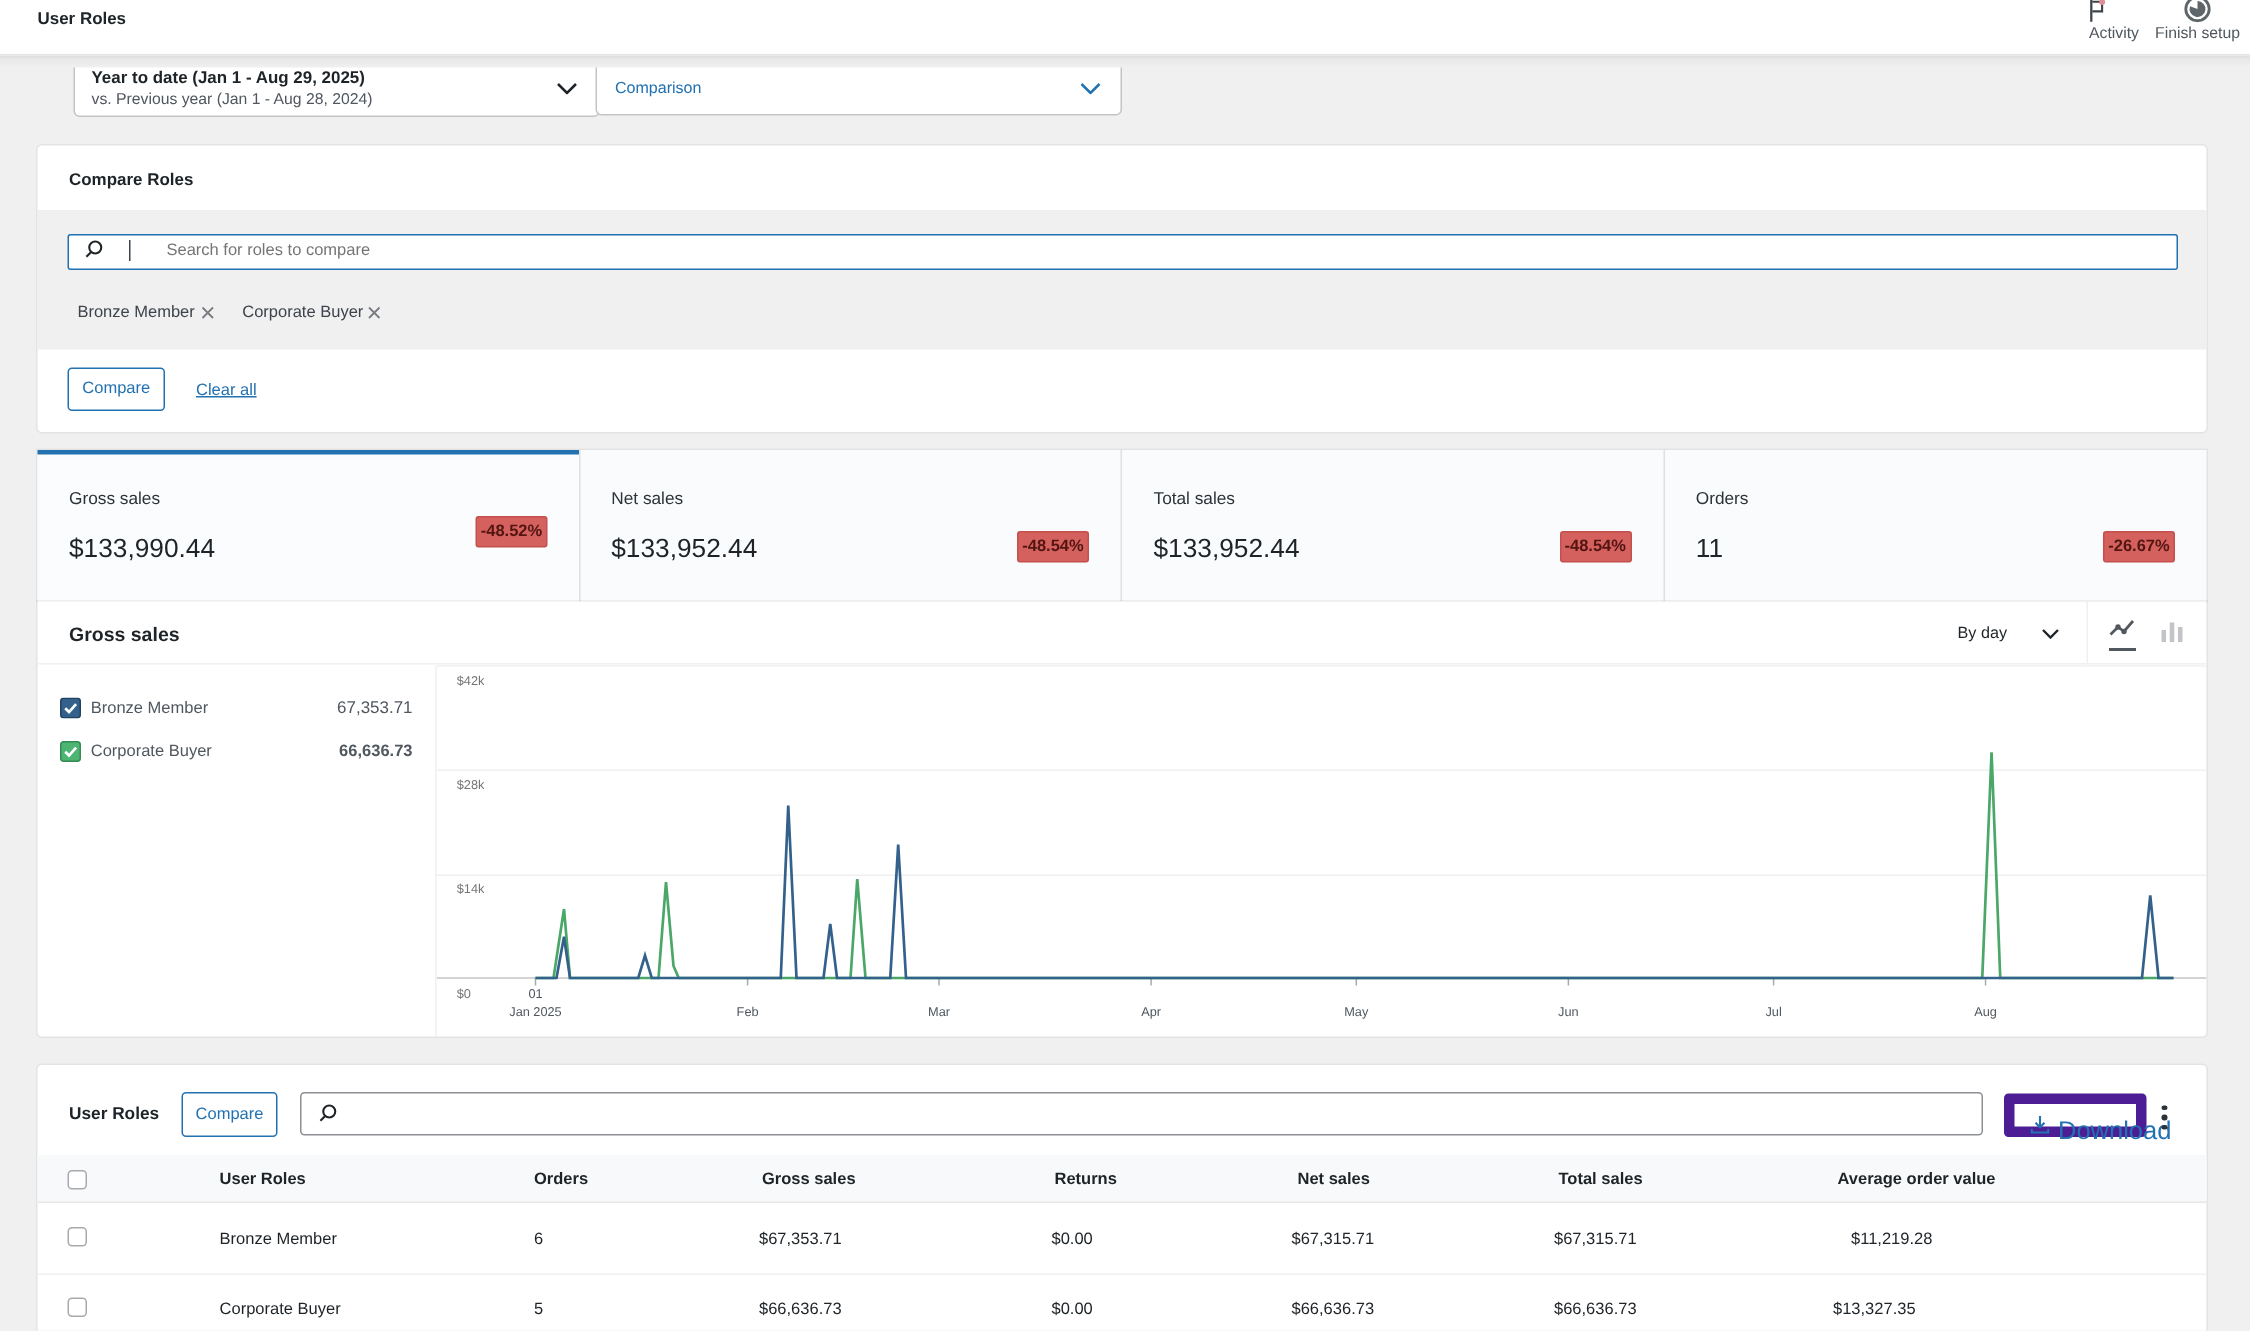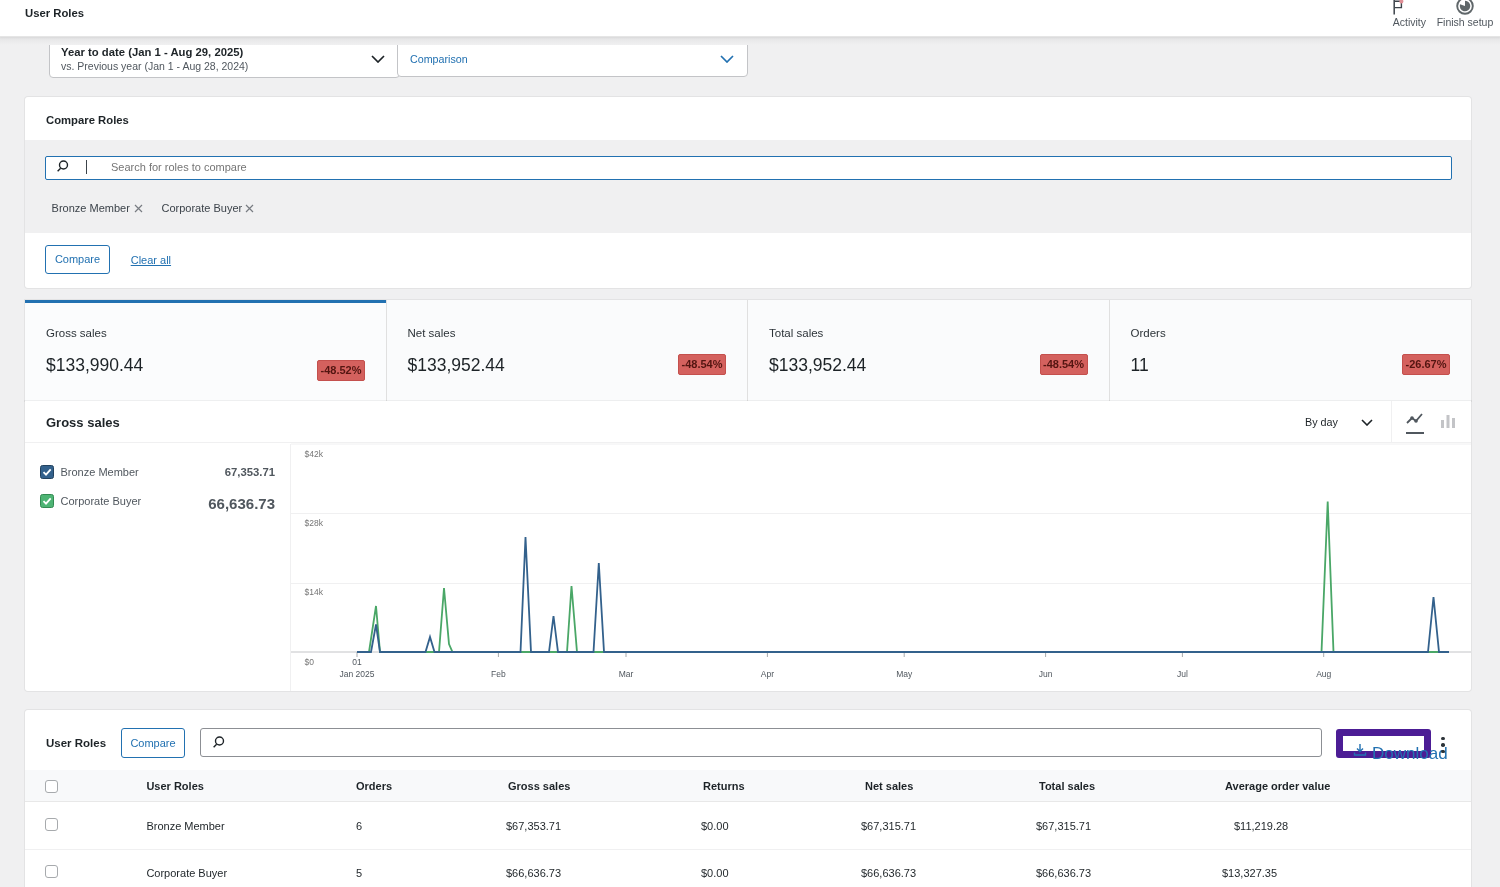--- a/index.html
+++ b/index.html
@@ -71,21 +71,21 @@
   </div>
   <div style="position:absolute;left:20px;top:148px;width:65px;height:29px;border:1px solid #2271b1;border-radius:3px;color:#2271b1;font-size:11px;text-align:center;line-height:27px;">Compare</div>
   <div style="position:absolute;left:105.7px;top:156.5px;font-size:11px;color:#2271b1;text-decoration:underline;">Clear all</div>
 </div>
 
 <div class="abs" style="left:25px;top:300px;width:1446px;height:101px;background:#fafbfc;box-shadow:0 0 0 1px rgba(0,0,0,0.05);">
   <div style="position:absolute;left:0;top:0;width:361.5px;height:100%;background:#fbfcfd;border-right:1px solid #e0e0e0;">
     <div style="position:absolute;left:0;top:0;width:100%;height:3px;background:#2271b1;"></div>
     <div style="position:absolute;left:21px;top:26.5px;font-size:11.5px;color:#2c3338;">Gross sales</div>
     <div style="position:absolute;left:21px;top:54.5px;font-size:17.5px;color:#1d2327;">$133,990.44</div>
-    <div class="badge" style="position:absolute;right:20.5px;top:60px;">-48.52%</div>
+    <div class="badge" style="position:absolute;right:20.5px;top:44px;">-48.52%</div>
   </div>
   <div style="position:absolute;left:361.5px;top:0;width:361.5px;height:100%;border-right:1px solid #e0e0e0;">
     <div style="position:absolute;left:21px;top:26.5px;font-size:11.5px;color:#2c3338;">Net sales</div>
     <div style="position:absolute;left:21px;top:54.5px;font-size:17.5px;color:#1d2327;">$133,952.44</div>
     <div class="badge" style="position:absolute;right:21px;top:54px;">-48.54%</div>
   </div>
   <div style="position:absolute;left:723px;top:0;width:361.5px;height:100%;border-right:1px solid #e0e0e0;">
     <div style="position:absolute;left:21px;top:26.5px;font-size:11.5px;color:#2c3338;">Total sales</div>
     <div style="position:absolute;left:21px;top:54.5px;font-size:17.5px;color:#1d2327;">$133,952.44</div>
     <div class="badge" style="position:absolute;right:21px;top:54px;">-48.54%</div>
@@ -117,27 +117,27 @@
         <rect x="13" y="5" width="3" height="10" fill="#c3c4c7"></rect>
     </svg>
   </div>
 
   <div style="position:absolute;left:0;top:42.5px;width:266px;height:247.5px;border-right:1px solid #f0f0f1;">
     <svg width="14" height="14" viewBox="0 0 14 14" style="position:absolute;left:15px;top:21px;">
       <rect x="0.5" y="0.5" width="13" height="13" rx="2" fill="#33618c" stroke="#23425f"></rect>
       <path d="M3.5 7.2 L6 9.7 L10.7 4.4" stroke="#fff" stroke-width="1.8" fill="none"></path>
     </svg>
     <div style="position:absolute;left:35.5px;top:22px;font-size:11px;color:#50575e;">Bronze Member</div>
-    <div style="position:absolute;right:15px;top:22px;font-size:11.3px;font-weight:bold;color:#50575e;">67,353.71</div>
+    <div style="position:absolute;right:15px;top:22px;font-size:11.3px;font-weight:normal;color:#50575e;">67,353.71</div>
     <svg width="14" height="14" viewBox="0 0 14 14" style="position:absolute;left:15px;top:50.5px;">
       <rect x="0.5" y="0.5" width="13" height="13" rx="2" fill="#4eb474" stroke="#338a52"></rect>
       <path d="M3.5 7.2 L6 9.7 L10.7 4.4" stroke="#fff" stroke-width="1.8" fill="none"></path>
     </svg>
     <div style="position:absolute;left:35.5px;top:51.5px;font-size:11px;color:#50575e;">Corporate Buyer</div>
-    <div style="position:absolute;right:15px;top:51.5px;font-size:15px;font-weight:bold;color:#50575e;">66,636.73</div>
+    <div style="position:absolute;right:15px;top:51.5px;font-size:11px;font-weight:bold;color:#50575e;">66,636.73</div>
   </div>
 
   <svg width="1180" height="248" viewBox="0 0 1180 248" style="position:absolute;left:266px;top:42px;">
     <line x1="0" y1="1" x2="1180" y2="1" stroke="#f0f0f1"></line>
     <line x1="0" y1="70.5" x2="1180" y2="70.5" stroke="#f0f0f1"></line>
     <line x1="0" y1="140.5" x2="1180" y2="140.5" stroke="#f0f0f1"></line>
     <line x1="0" y1="209" x2="1180" y2="209" stroke="#c3c4c7"></line>
     <g font-size="8.5" fill="#757575">
       <text x="13.5" y="13.7">$42k</text>
       <text x="13.5" y="82.8">$28k</text>

